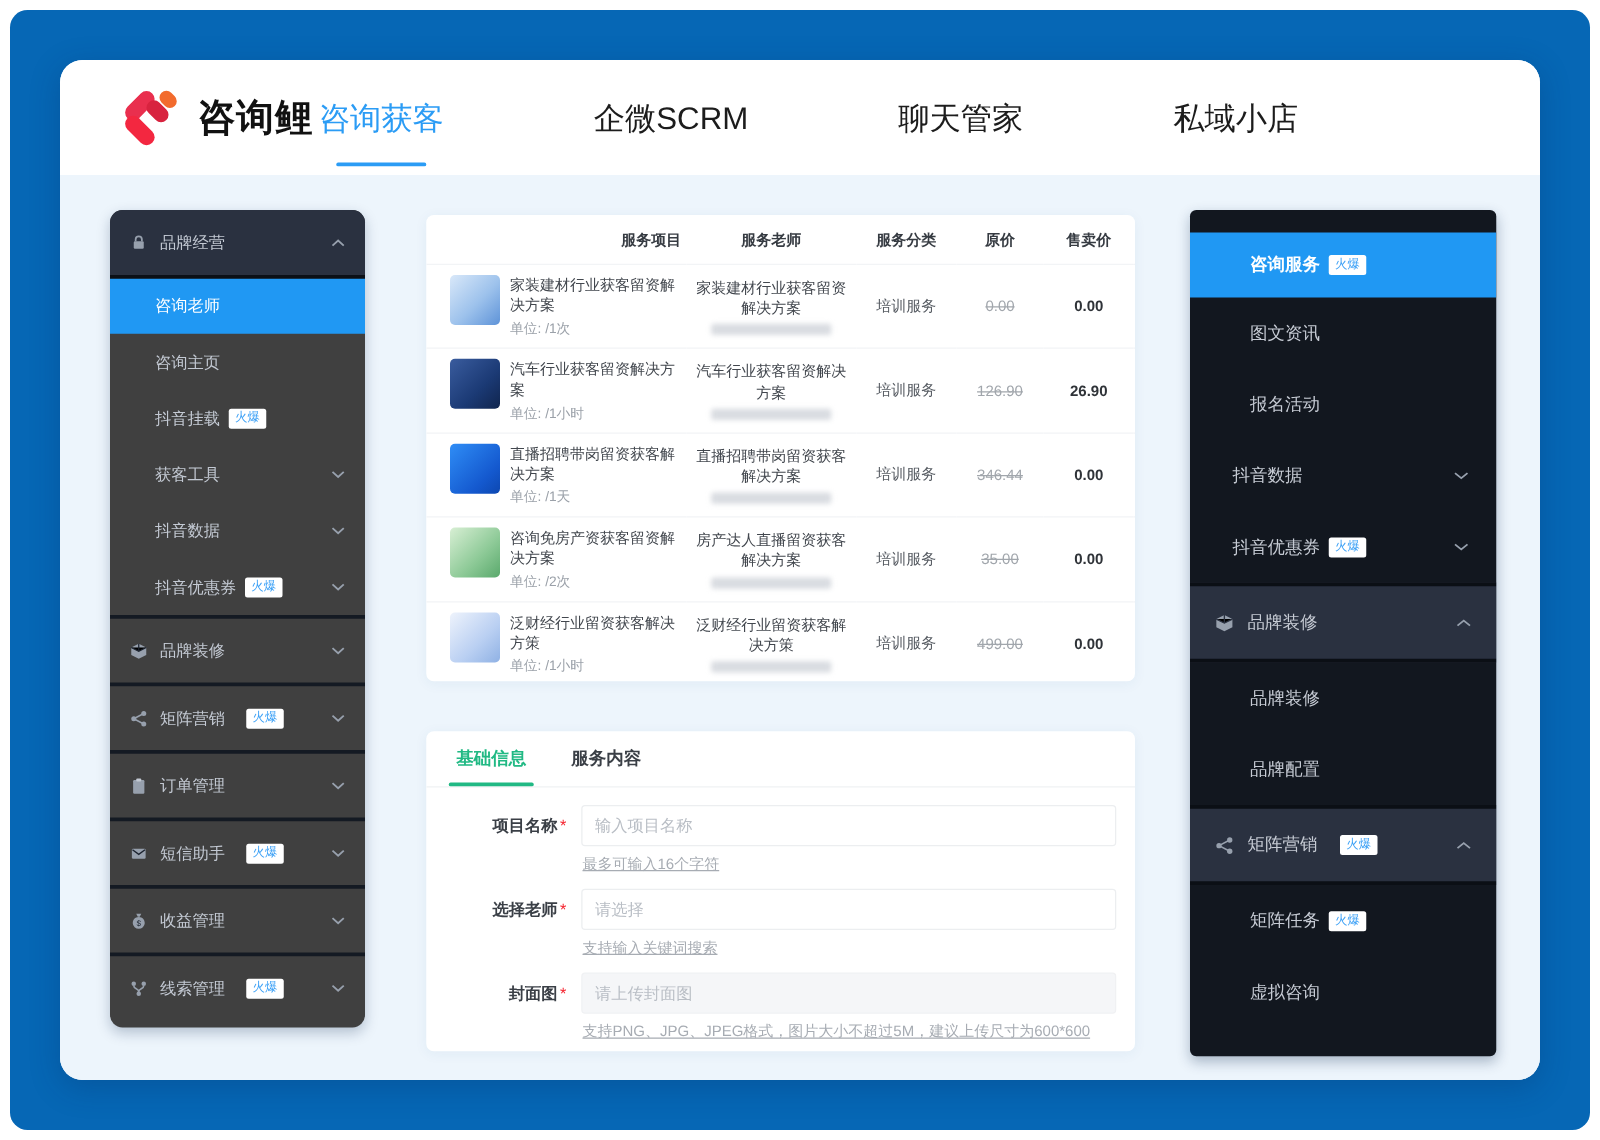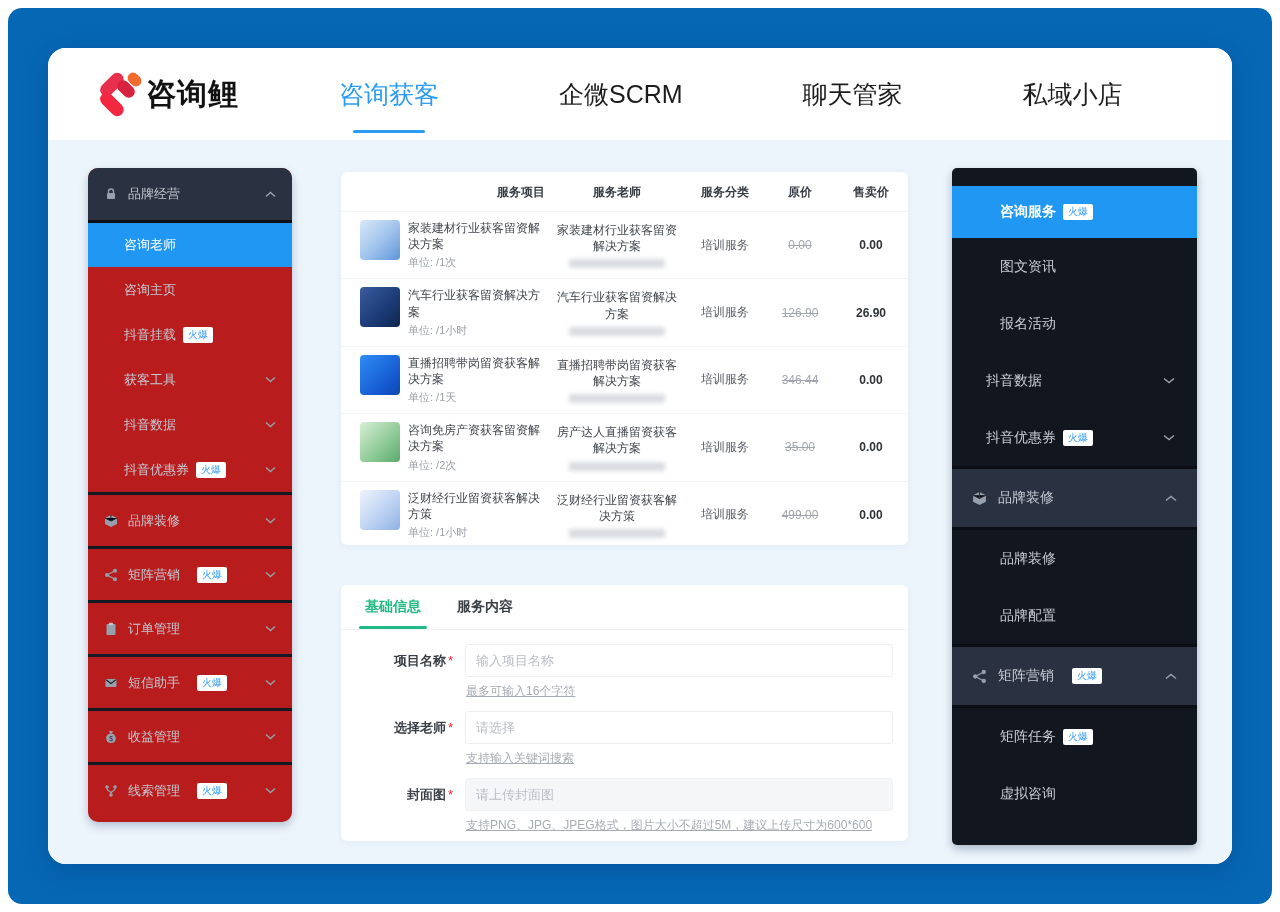--- a/index.html
+++ b/index.html
@@ -3,38 +3,38 @@
 <meta charset="utf-8">
 <style>
   html,body{margin:0;padding:0;}
   body{width:1280px;height:912px;background:#ffffff;font-family:"Liberation Sans","DejaVu Sans",sans-serif;position:relative;overflow:hidden;}
 
   .frame{position:absolute;left:8px;top:8px;width:1264px;height:896px;background:#0667b5;border-radius:14px;}
   .card{position:absolute;left:48px;top:48px;width:1184px;height:816px;background:#ffffff;border-radius:18px;overflow:hidden;box-shadow:0 6px 24px rgba(0,40,90,.25);}
 
   
   .card-header{height:92px;background:#fff;display:flex;align-items:center;padding-left:52px;box-sizing:border-box;}
-  .logo{display:flex;align-items:center;margin-right:96px;}
+  .logo{display:flex;align-items:center;gap:12px;}
   .logo-icon{position:relative;width:46px;height:46px;flex-shrink:0;}
   .logo-icon span{position:absolute;border-radius:7px;}
   .lg-arm-top{left:2px;top:17px;width:28px;height:13px;background:#e92f4e;transform:rotate(-45deg);transform-origin:left center;}
   .lg-arm-bot{left:2px;top:17px;width:28px;height:13px;background:#f32740;transform:rotate(45deg);transform-origin:left center;}
   .lg-mid{left:16px;top:12px;width:20px;height:12px;background:#d8233f;transform:rotate(45deg);}
   .lg-orange{left:27px;top:3px;width:15px;height:11px;background:#f26b2d;transform:rotate(45deg);}
   .logo-text{font-size:30px;font-weight:700;color:#111;letter-spacing:1px;}
   .nav-tabs{display:flex;align-items:center;gap:112px;justify-content:center;}
   .nav-tab{font-size:25px;color:#1c1c1c;position:relative;cursor:pointer;padding:0 4px;}
   .nav-tab.active{color:#2b9cf5;}
   .nav-tab.active::after{content:"";position:absolute;left:50%;transform:translateX(-50%);bottom:-22px;width:72px;height:3px;border-radius:2px;background:#2b9cf5;}
 
   
   .content{position:absolute;left:0;right:0;top:92px;bottom:0;background:#edf5fc;}
 
   
-  .lsb{position:absolute;left:40px;top:28px;width:204px;height:654px;background:#b91c1c;border-radius:10px;overflow:hidden;color:#c3c9d3;font-size:13px;box-shadow:0 4px 10px rgba(10,40,80,.25);}
+  .lsb{position:absolute;left:40px;top:28px;width:204px;height:654px;background:#404040;border-radius:10px;overflow:hidden;color:#c3c9d3;font-size:13px;box-shadow:0 4px 10px rgba(10,40,80,.25);}
   .lsb-header{background:#2a3140;height:52px;display:flex;align-items:center;gap:10px;padding:0 16px;}
   .lsb-item{height:45px;display:flex;align-items:center;padding-left:36px;cursor:pointer;}
   .lsb-item.active{background:#2098f3;color:#fff;font-weight:400;border-top:3px solid #0c1016;height:44px;}
   .lsb-group{height:51px;display:flex;align-items:center;gap:10px;padding:0 16px;border-top:3px solid #141a23;cursor:pointer;}
   .chev{margin-left:auto;flex-shrink:0;}
   .sb-icon{flex-shrink:0;display:flex;align-items:center;}
 
   .hot{display:inline-block;background:#ffffff;color:#3da1f6;font-size:10px;line-height:14px;padding:1px 5px;border-radius:2px;margin-left:7px;font-weight:400;}
 
   

